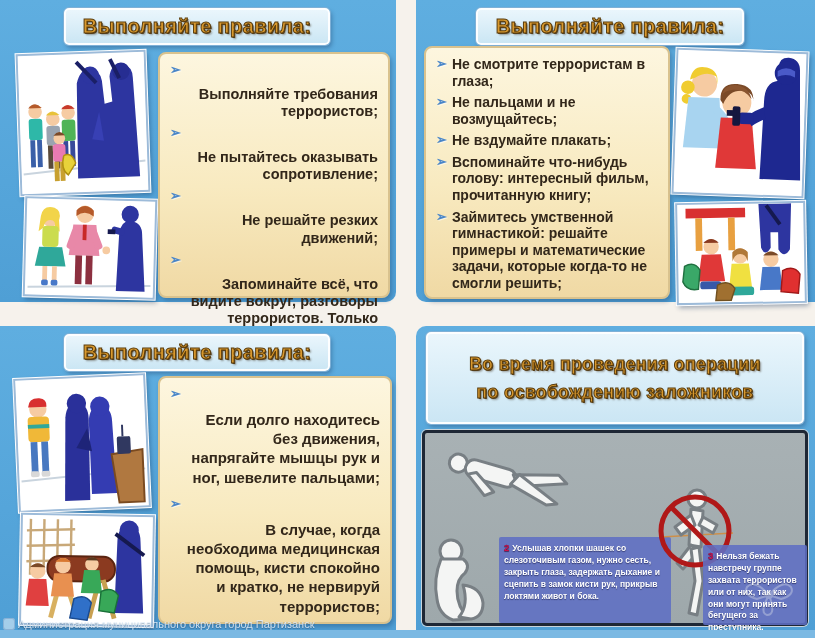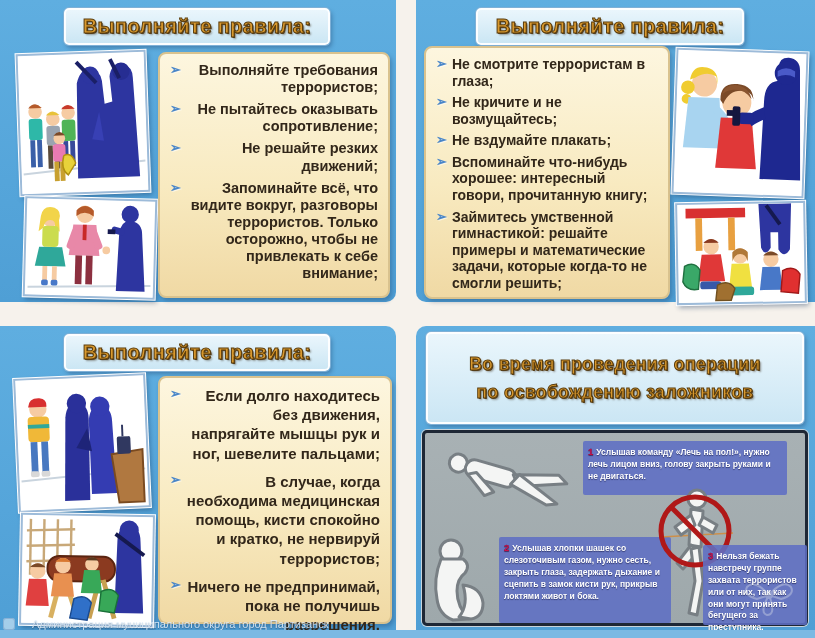--- a/index.html
+++ b/index.html
@@ -30,21 +30,21 @@
   .cream {
     position:absolute;
     background:linear-gradient(180deg,#FDF6DF 0%,#F8EAC0 55%,#F0D9A4 100%);
     border:2px solid #D9C28E; border-radius:8px;
     box-shadow:2px 3px 4px rgba(20,50,90,.3);
     padding:8px 10px; color:#32271A; font-weight:bold;
   }
   .rule { display:flex; gap:5px; }
   .rule .arrow { flex:0 0 auto; color:#4A86C8; font-size:13px; line-height:1.3; text-shadow:1px 1px 0 rgba(255,255,255,.6); }
   .rule .txt { flex:1 1 auto; }
-  .align-r .txt { text-align:right; }
+  .align-r .txt { text-align:right;margin-top:24px; }
   .align-l .txt { text-align:left; }
   #q-tl .cream { left:158px; top:52px; width:232px; height:246px; font-size:14.5px; line-height:1.18; }
   #q-tl .rule { margin-bottom:5px; }
   #q-tr .cream { left:8px; top:46px; width:246px; height:253px; font-size:14px; line-height:1.18; }
   #q-tr .rule { margin-bottom:5px; }
   #q-bl .cream { left:158px; top:50px; width:234px; height:248px; font-size:15px; line-height:1.28; }
   #q-bl .rule { margin-bottom:9px; }
 
   .frame {
     position:absolute; background:#fff; border:2px solid #9DBBD9;
@@ -63,21 +63,21 @@
   .instr-box {
     position:absolute; background:rgba(94,110,196,.88); border-radius:2px;
     color:#FFFFFF; font-weight:bold; font-size:8.5px; line-height:1.4;
     padding:4px 5px; text-shadow:0 1px 1px rgba(0,0,40,.5);
   }
   .instr-num { color:#E8175D; margin-right:3px; font-size:9.5px; -webkit-text-stroke:.3px #7a0020; }
   .pictogram { position:absolute; }
   .pictogram svg { display:block; width:100%; height:100%; }
 
   .watermark-row {
-    position:absolute; left:3px; bottom:0; display:flex; align-items:center; gap:17px;
+    position:absolute; left:3px; bottom:0; display:flex; align-items:center; gap:3px;
     color:rgba(228,240,250,.85); font-size:11px; text-shadow:0 1px 1px rgba(30,70,110,.5);
     white-space:nowrap;
   }
   .wm-icon { width:12px; height:12px; border-radius:3px; background:rgba(235,244,252,.55);
     box-shadow:inset 0 0 0 1px rgba(120,160,200,.6); }
   .logo-watermark { position:absolute; right:8px; bottom:2px; opacity:.35; }
 </style>
 </head>
 <body>
 
@@ -189,29 +189,29 @@
       <span class="gold">Выполняйте правила:</span>
     </div>
 
     <div class="cream align-l">
       <div class="rule">
         <span class="arrow">➢</span>
         <span class="txt">Не смотрите террористам в глаза;</span>
       </div>
       <div class="rule">
         <span class="arrow">➢</span>
-        <span class="txt">Не кричите и не возмущайтесь;</span>
+        <span class="txt">Не пальцами и не возмущайтесь;</span>
       </div>
       <div class="rule">
         <span class="arrow">➢</span>
         <span class="txt">Не вздумайте плакать;</span>
       </div>
       <div class="rule">
         <span class="arrow">➢</span>
-        <span class="txt">Вспоминайте что-нибудь хорошее: интересный говори, прочитанную книгу;</span>
+        <span class="txt">Вспоминайте что-нибудь голову: интересный фильм, прочитанную книгу;</span>
       </div>
       <div class="rule">
         <span class="arrow">➢</span>
         <span class="txt">Займитесь умственной гимнастикой: решайте примеры и математические задачи, которые когда-то не смогли решить;</span>
       </div>
     </div>
 
     <div class="frame" style="left:258px; top:50px; width:132px; height:146px; transform:rotate(2deg);">
       <svg viewBox="0 0 132 146">
         <rect width="132" height="146" fill="#ffffff"></rect>
@@ -381,23 +381,20 @@
           <g transform="rotate(16 70 40)" stroke="#787F84" stroke-width="3" fill="#F4F5F4" stroke-linejoin="round" stroke-linecap="round">
             <circle cx="18" cy="28" r="9"></circle>
             <rect x="26" y="20" width="52" height="18" rx="9"></rect>
             <path d="M74 24 L118 12 L128 18 L82 34 Z"></path>
             <path d="M74 34 L114 44 L124 40 L80 22 Z"></path>
             <path d="M30 36 L52 52 L60 46 L38 32 Z"></path>
           </g>
         </svg>
       </div>
 
-      <div class="instr-box" style="left:158px; top:8px; width:204px; height:54px;">
-        <span class="instr-num">1</span><span>Услышав команду «Лечь на пол!», нужно лечь лицом вниз, голову закрыть руками и не двигаться.</span>
-      </div>
 
       <div class="pictogram" style="left:4px; top:102px; width:66px; height:90px;">
         <svg viewBox="0 0 66 90">
           <g stroke="#787F84" stroke-width="3" fill="#F4F5F4" stroke-linejoin="round" stroke-linecap="round">
             <circle cx="22" cy="16" r="11"></circle>
             <path d="M12 24 Q4 44 8 64 Q10 80 24 85 L40 84 Q28 72 28 56 Q28 44 36 38 Q42 30 34 24 Z"></path>
             <path d="M34 50 Q52 52 54 68 Q54 82 42 84 L30 82 Q40 70 34 50"></path>
           </g>
         </svg>
       </div>

